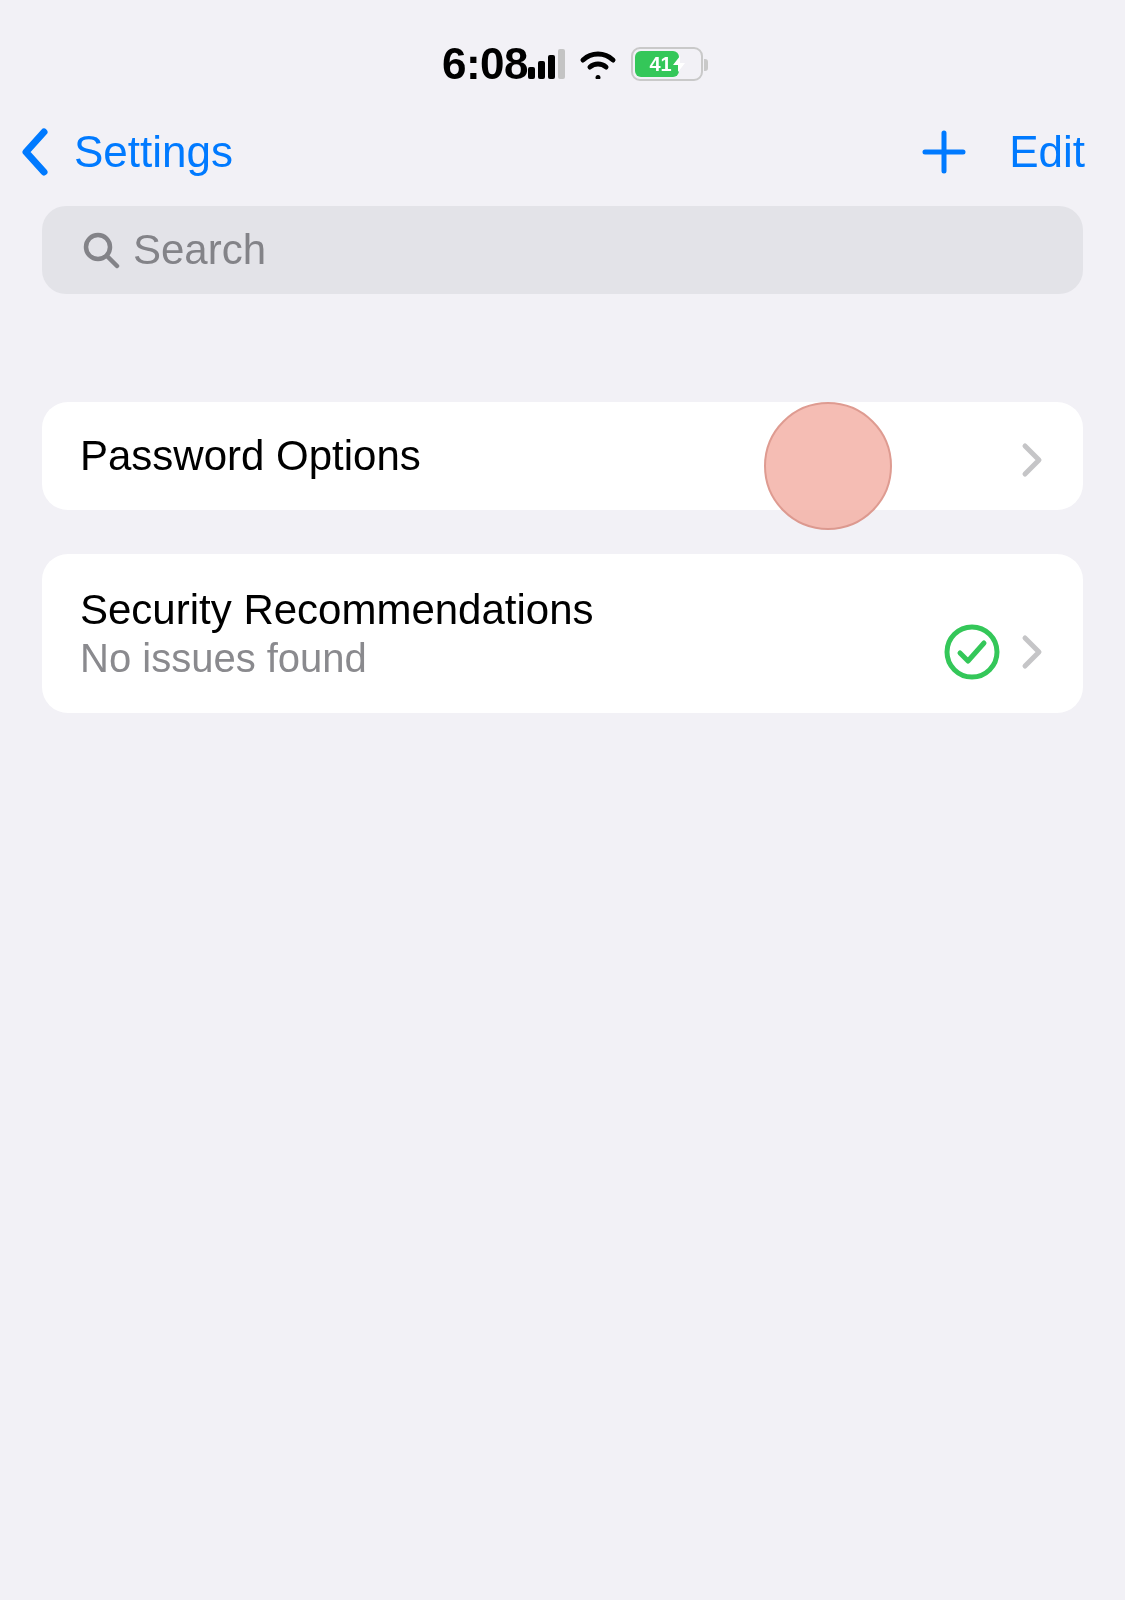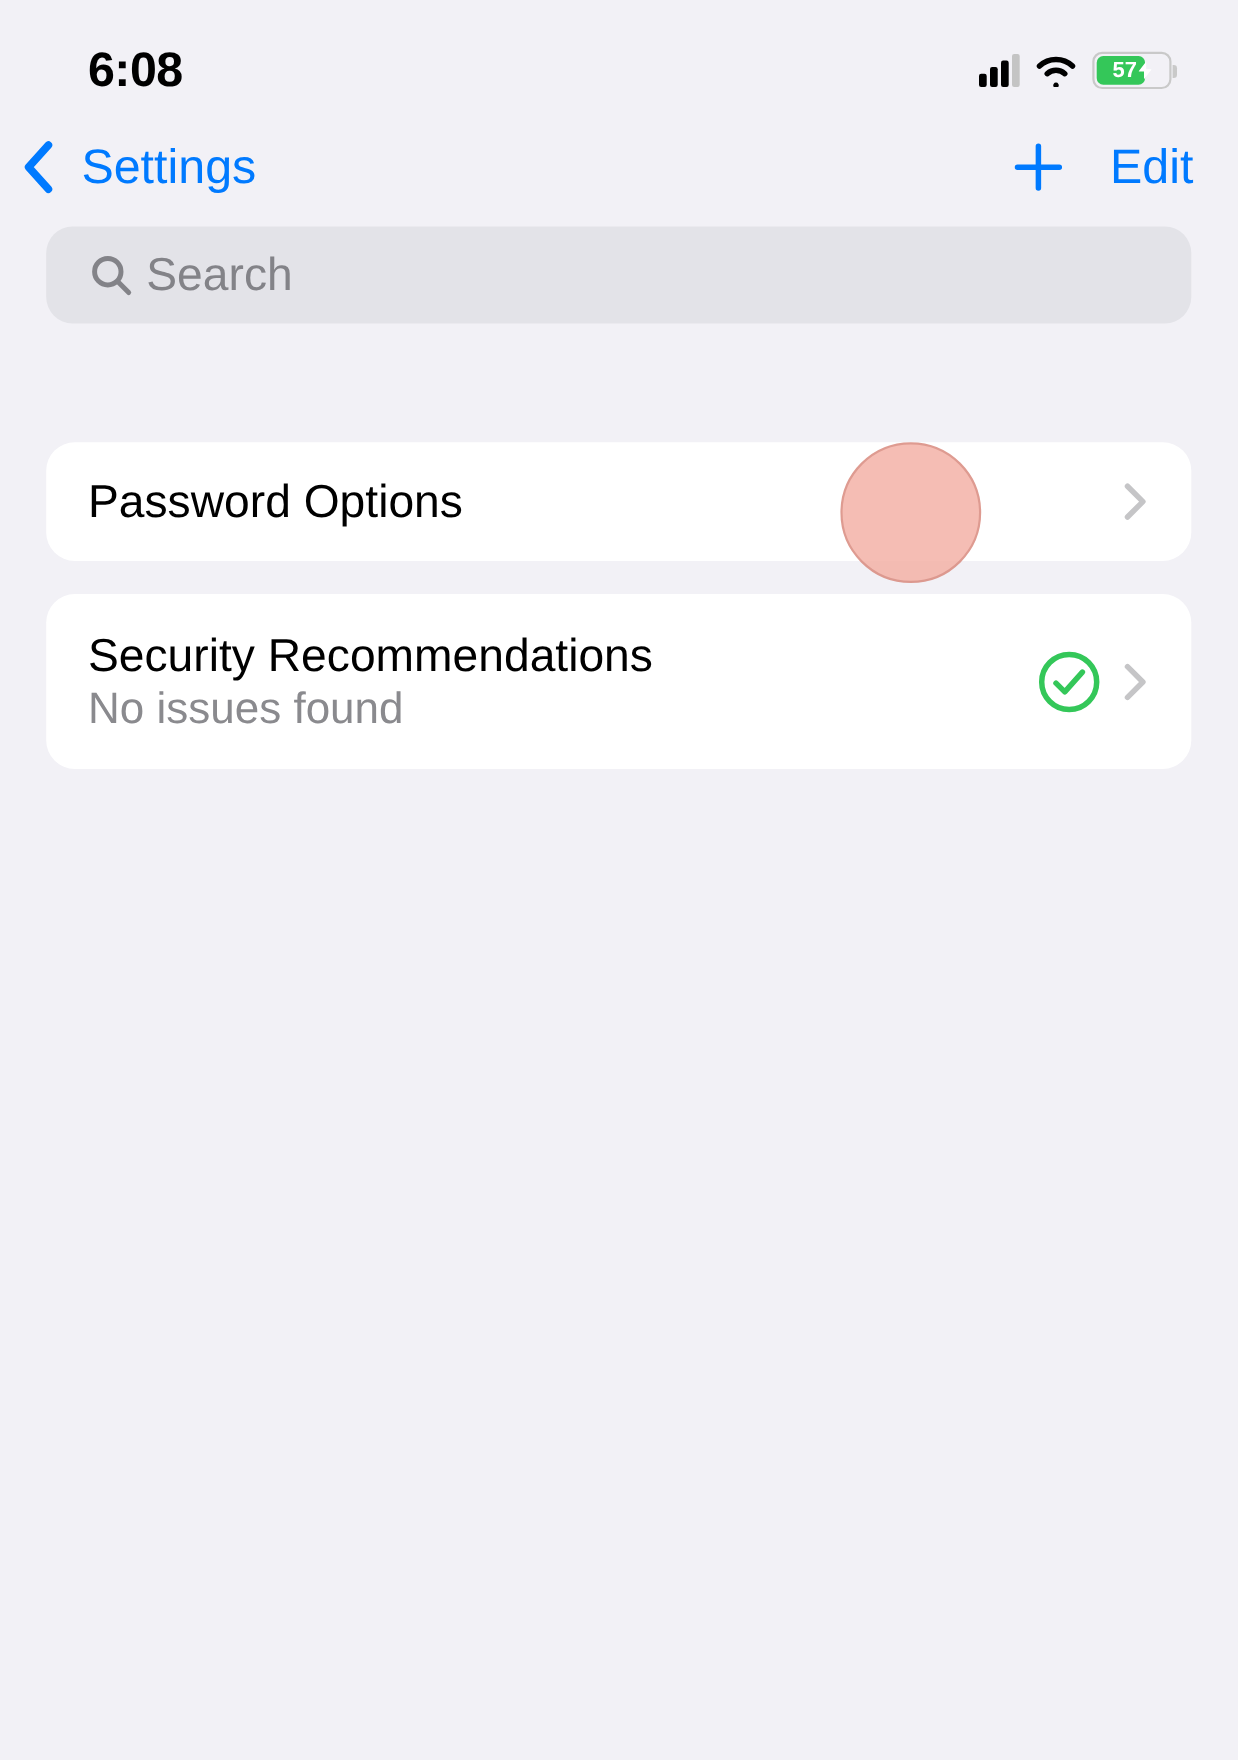--- a/index.html
+++ b/index.html
@@ -12,21 +12,21 @@
       width: 1125px;
       height: 1600px;
       background: #f2f1f6;
       font-family: -apple-system, BlinkMacSystemFont, "Helvetica Neue", sans-serif;
       position: relative;
       overflow: hidden;
     }
     
     .status-bar {
       display: flex;
-      justify-content: space-between;
+      justify-content: center;
       align-items: center;
       padding: 28px 60px 0 80px;
       height: 100px;
     }
     .status-time {
       font-size: 44px;
       font-weight: 600;
       letter-spacing: -0.5px;
     }
     .status-right {
@@ -147,24 +147,24 @@
       font-weight: 400;
     }
     
     .list-group {
       margin: 0 42px;
       background: #fff;
       border-radius: 26px;
       overflow: hidden;
     }
     .group-1 { margin-top: 108px; }
-    .group-2 { margin-top: 30px; }
+    .group-2 { margin-top: 44px; }
     .list-row {
       display: flex;
-      align-items: center;
+      align-items: flex-end;
       padding: 30px 38px;
       min-height: 108px;
       position: relative;
     }
     .row-text {
       flex: 1;
       display: flex;
       flex-direction: column;
       gap: 2px;
     }
@@ -220,21 +220,21 @@
     <div class="wifi-icon">
       <svg width="42" height="30" viewBox="0 0 42 30">
         <path d="M21 26 a2.5 2.5 0 1 0 0.001 0 Z" fill="#000"></path>
         <path d="M13 18 a12 12 0 0 1 16 0" stroke="#000" stroke-width="5" fill="none" stroke-linecap="round"></path>
         <path d="M6 11 a22 22 0 0 1 30 0" stroke="#000" stroke-width="5" fill="none" stroke-linecap="round"></path>
       </svg>
     </div>
     <div class="battery">
       <div class="battery-fill"></div>
       <div class="battery-text">
-        <span>57</span>
+        <span>41</span>
         <svg class="bolt" width="12" height="16" viewBox="0 0 12 16">
           <path d="M7 0 L0 9 L5 9 L5 16 L12 7 L7 7 Z" fill="#fff"></path>
         </svg>
       </div>
     </div>
   </div>
 </div>
 
 <div class="nav-bar">
   <div class="nav-back">

